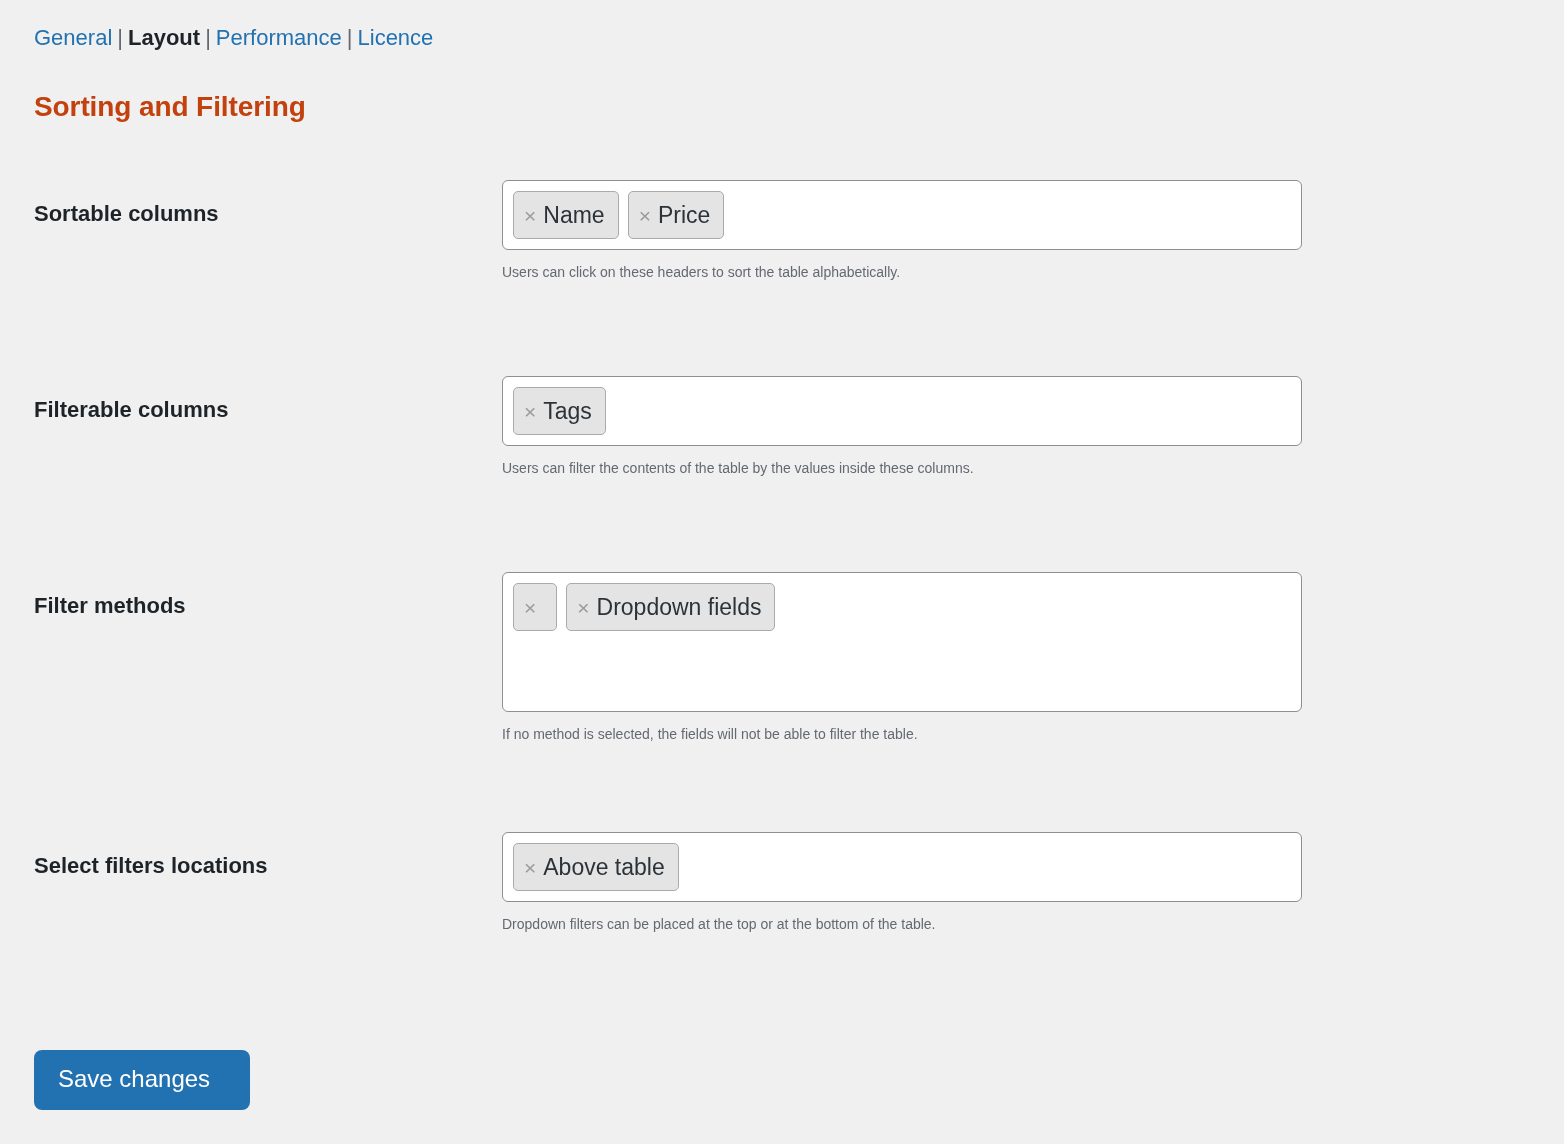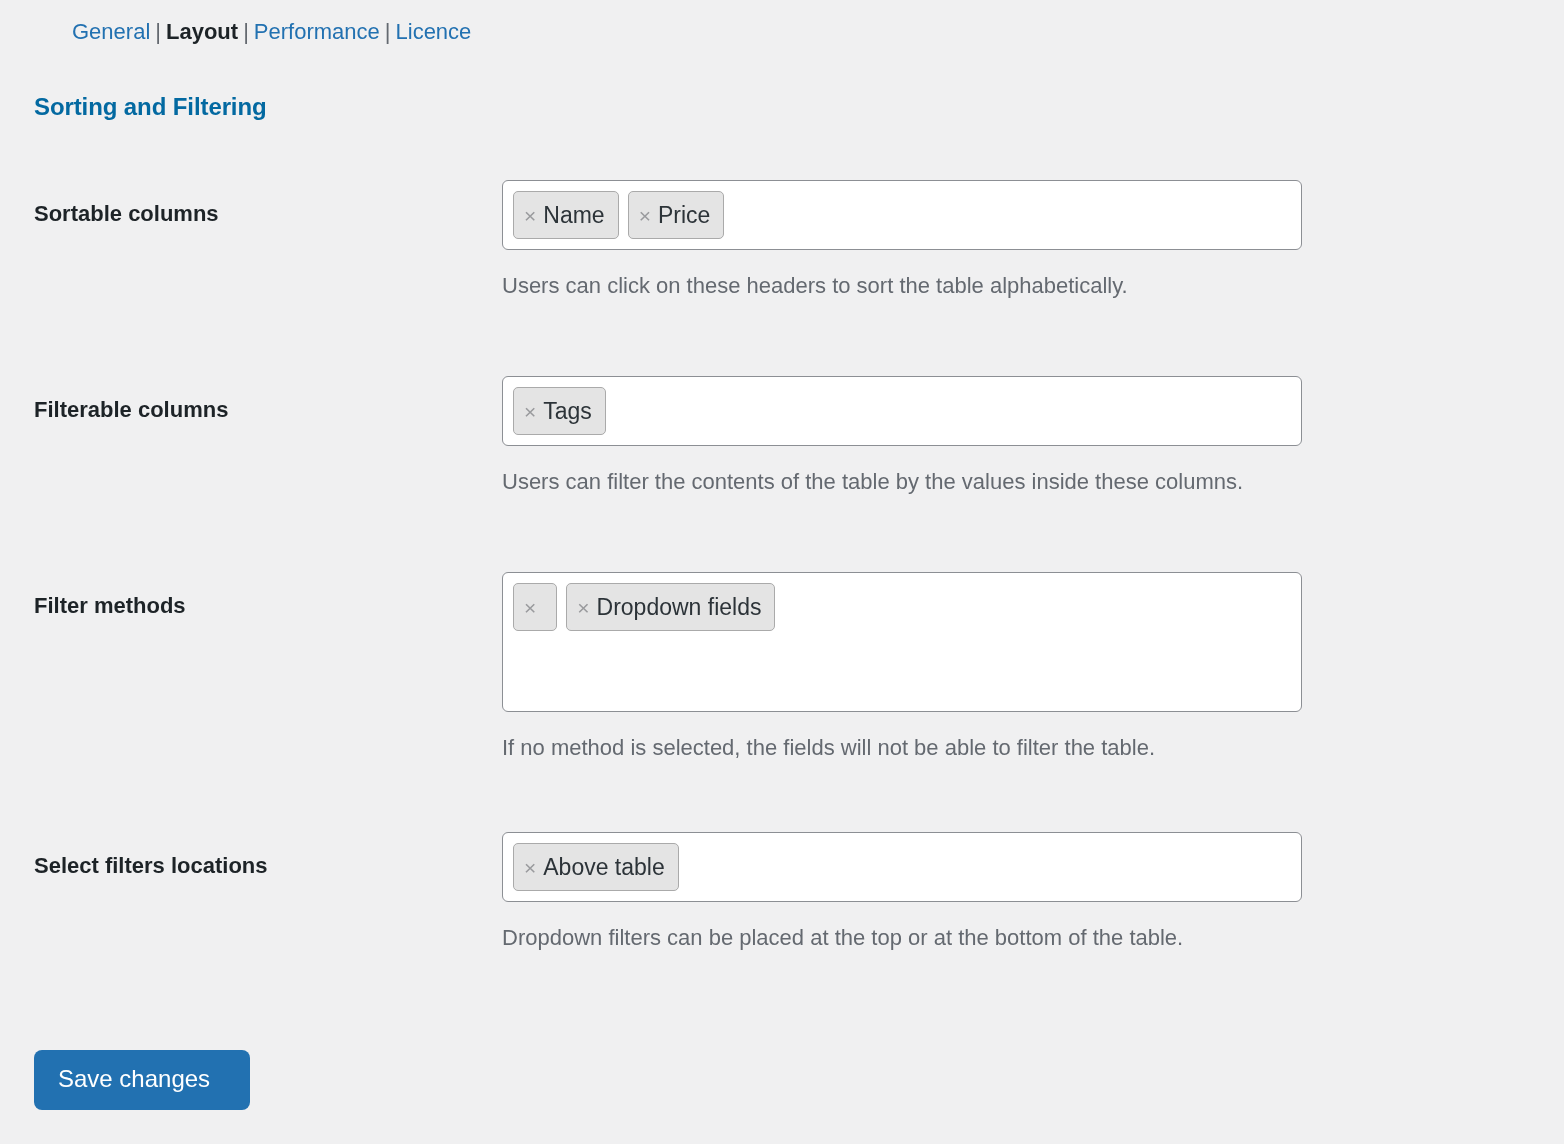--- a/index.html
+++ b/index.html
@@ -20,49 +20,48 @@
     width: 1564px;
     height: 1144px;
     box-sizing: border-box;
     padding: 0;
   }
 
   
   .nav {
     position: absolute;
     left: 34px;
-    top: 18px;
+    top: 24px;
     font-size: 22px;
     line-height: 28px;
     white-space: nowrap;
-    margin-left: 38px;
   }
   .nav a {
     color: #2271b1;
     text-decoration: none;
   }
   .nav a.current {
     color: #1d2327;
     font-weight: bold;
   }
   .nav .sep {
     color: #646970;
     padding: 0 5px;
     font-weight: normal;
   }
 
   
   .page-title {
     position: absolute;
     left: 34px;
     top: 88px;
-    font-size: 24px;
+    font-size: 28px;
     line-height: 38px;
     font-weight: bold;
-    color: #0369a1;
+    color: #c2410c;
     margin: 0;
     letter-spacing: -0.1px;
   }
 
   
   .form-table {
     position: absolute;
     left: 0;
     top: 180px;
     width: 1564px;
@@ -120,22 +119,22 @@
   .token .token-x {
     color: #999a9d;
     font-size: 21px;
     margin-right: 7px;
     line-height: 1;
     cursor: pointer;
     font-family: "Liberation Sans", sans-serif;
   }
 
   .help-text {
-    margin-top: 22px;
-    font-size: 22px;
+    margin-top: 8px;
+    font-size: 14px;
     line-height: 28px;
     color: #646970;
     white-space: nowrap;
   }
 
   
   .submit-btn {
     position: absolute;
     left: 34px;
     top: 1050px;

